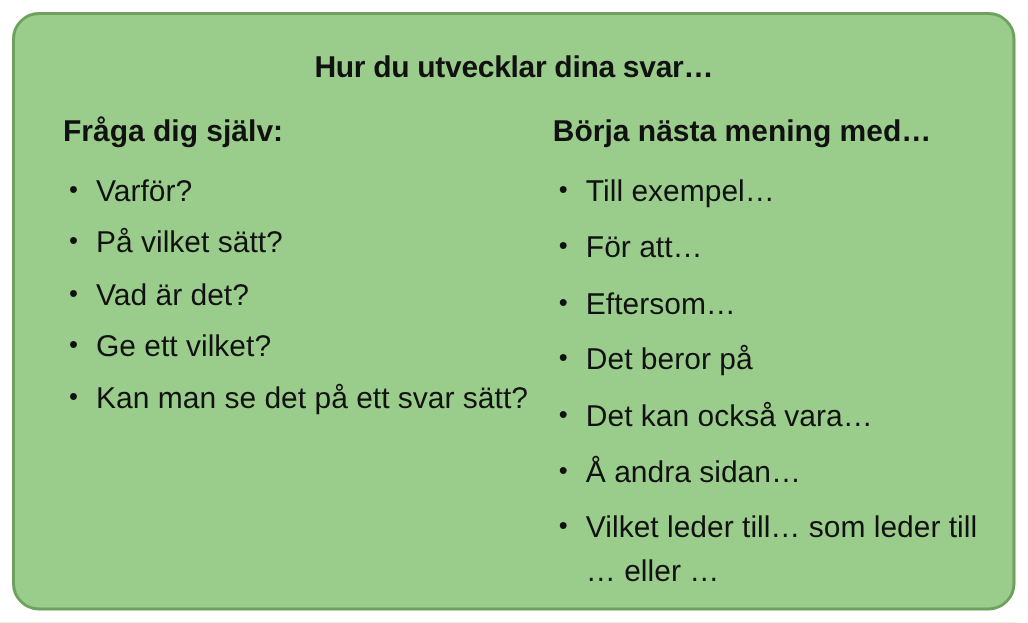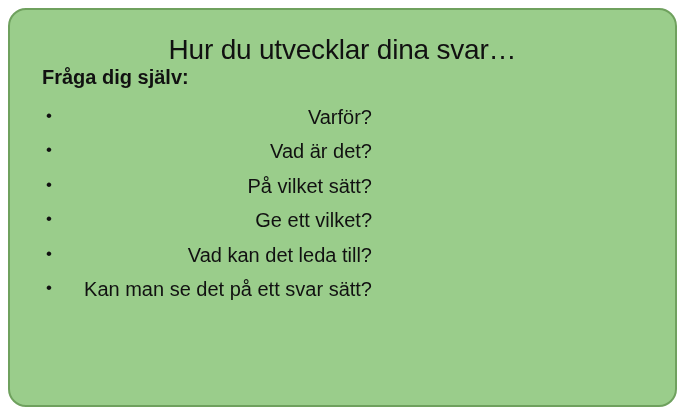--- a/index.html
+++ b/index.html
@@ -20,28 +20,29 @@
     width: 669px;
     height: 399px;
     background: #9ACD8B;
     border: 2px solid #6FA15E;
     border-radius: 18px;
     box-sizing: border-box;
     overflow: hidden;
   }
   .title {
     text-align: center;
-    font-weight: normal;
-    font-size: 28px;
+    font-weight: bold;
+    font-size: 20px;
     color: #111111;
     margin-top: 24px;
     letter-spacing: -0.2px;
   }
   .columns {
     display: flex;
+    margin-top: 20px;
     padding: 0 12px 0 22px;
     box-sizing: border-box;
   }
   .col {
     box-sizing: border-box;
   }
   .col-left {
     width: 340px;
     padding-left: 10px;
   }
@@ -75,39 +76,49 @@
     top: -1px;
     font-size: 17px;
     line-height: 1.6;
     color: #111111;
   }
   .col-right ul.bullets li {
     margin-bottom: 9px;
   }
   .col-left ul.bullets li {
     margin-bottom: 6px;
-    text-align: right;
   }
 </style>
 </head>
 <body>
 
 <div class="slide">
 
   <div class="title">Hur du utvecklar dina svar…</div>
 
   <div class="columns">
 
     <div class="col col-left">
       <div class="col-head">Fråga dig själv:</div>
       <ul class="bullets">
         <li>Varför?</li>
+        <li>På vilket sätt?</li>
         <li>Vad är det?</li>
-        <li>På vilket sätt?</li>
         <li>Ge ett vilket?</li>
-        <li>Vad kan det leda till?</li>
         <li>Kan man se det på ett svar sätt?</li>
       </ul>
     </div>
 
+    <div class="col col-right">
+      <div class="col-head">Börja nästa mening med…</div>
+      <ul class="bullets">
+        <li>Till exempel…</li>
+        <li>För att…</li>
+        <li>Eftersom…</li>
+        <li>Det beror på</li>
+        <li>Det kan också vara…</li>
+        <li>Å andra sidan…</li>
+        <li>Vilket leder till… som leder till … eller …</li>
+      </ul>
+    </div>
 
   </div>
 </div>
 
 </body></html>

